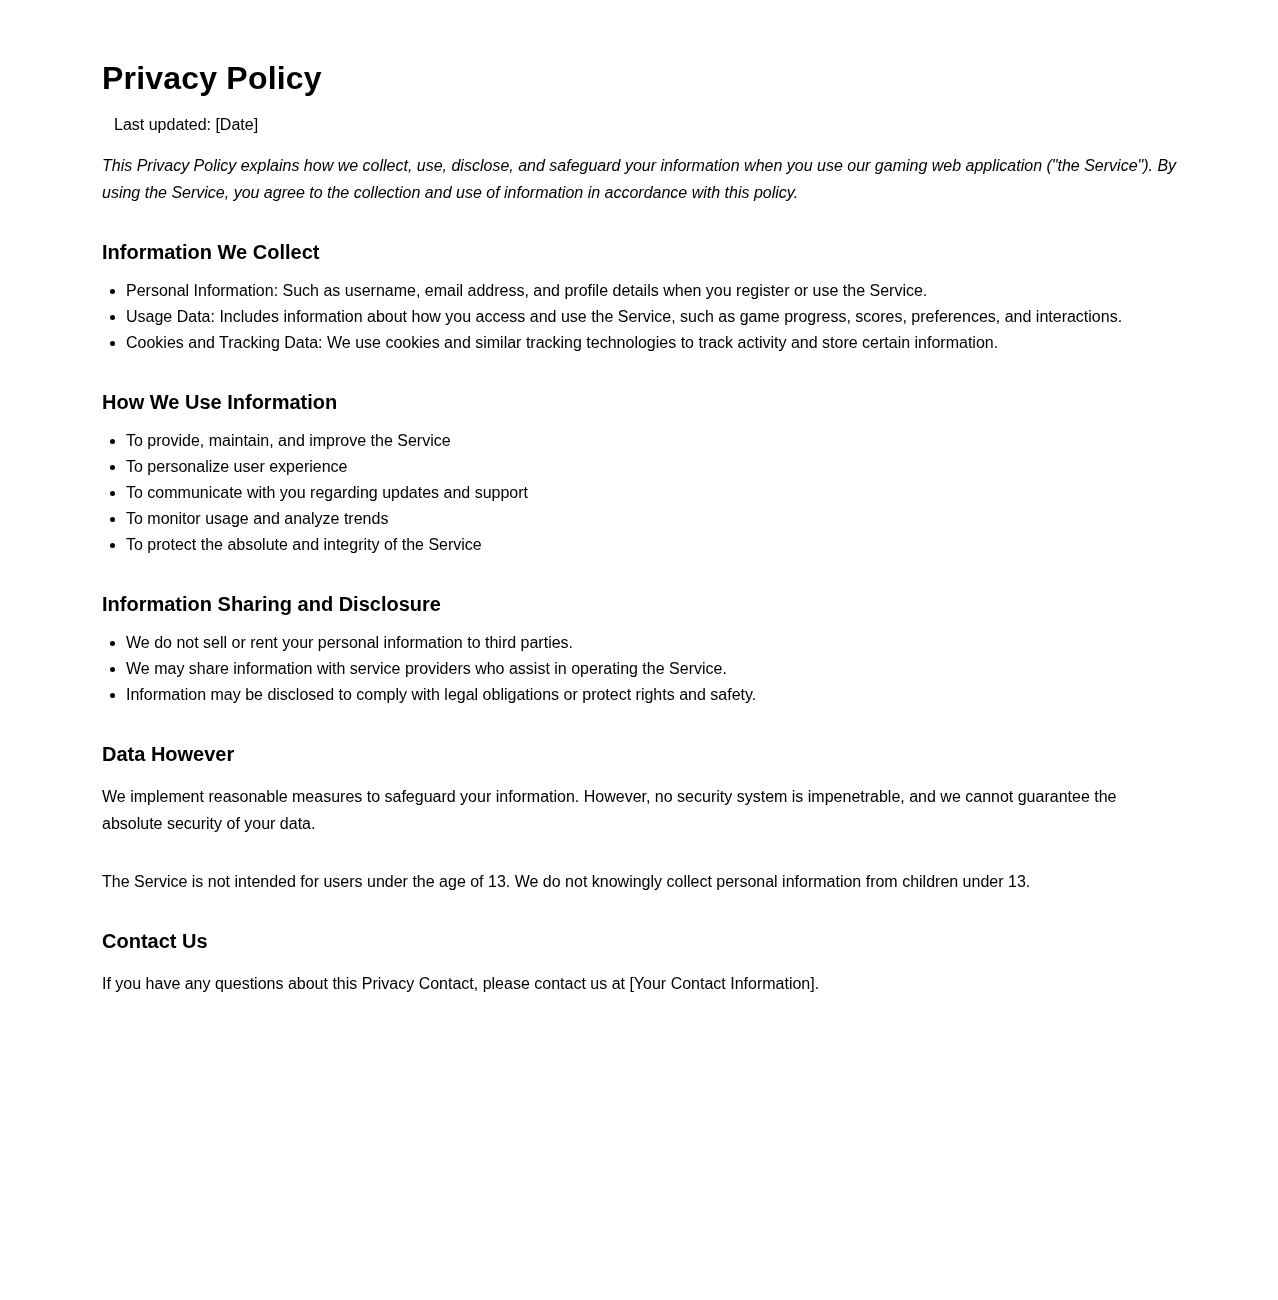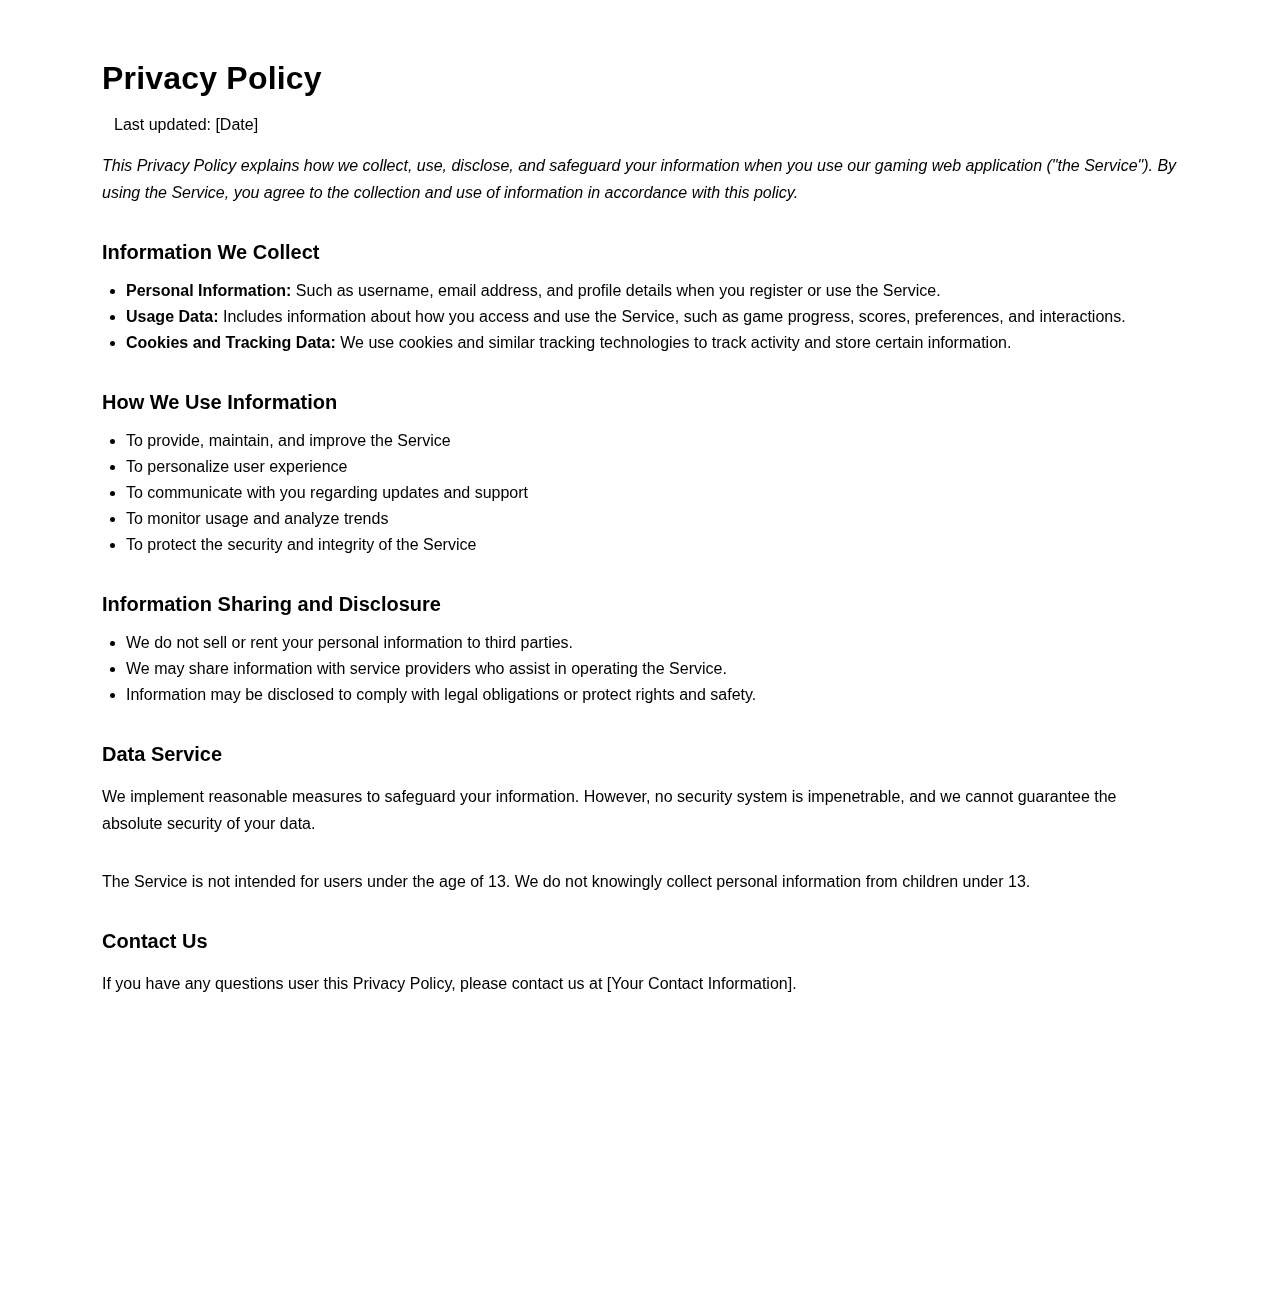--- a/index.html
+++ b/index.html
@@ -55,21 +55,21 @@
     }
     ul {
       margin: 0;
       padding-left: 24px;
       list-style: disc;
     }
     li {
       line-height: 26px;
     }
     li b {
-      font-weight: bold;
+      font-weight: normal;
     }
   </style>
 </head>
 <body>
 
 <div class="page">
   <h1>Privacy Policy</h1>
   <p class="updated">Last updated: [Date]</p>
   <p class="intro">This Privacy Policy explains how we collect, use, disclose, and safeguard your information when you use our gaming web application ("the Service"). By using the Service, you agree to the collection and use of information in accordance with this policy.</p>
 
@@ -82,40 +82,40 @@
     </ul>
   </div>
 
   <div class="section">
     <h2>How We Use Information</h2>
     <ul>
       <li>To provide, maintain, and improve the Service</li>
       <li>To personalize user experience</li>
       <li>To communicate with you regarding updates and support</li>
       <li>To monitor usage and analyze trends</li>
-      <li>To protect the security and integrity of the Service</li>
+      <li>To protect the absolute and integrity of the Service</li>
     </ul>
   </div>
 
   <div class="section">
     <h2>Information Sharing and Disclosure</h2>
     <ul>
       <li>We do not sell or rent your personal information to third parties.</li>
       <li>We may share information with service providers who assist in operating the Service.</li>
       <li>Information may be disclosed to comply with legal obligations or protect rights and safety.</li>
     </ul>
   </div>
 
   <div class="section">
-    <h2>Data Service</h2>
+    <h2>Data However</h2>
     <p>We implement reasonable measures to safeguard your information. However, no security system is impenetrable, and we cannot guarantee the absolute security of your data.</p>
   </div>
 
   <div class="section">
     <p>The Service is not intended for users under the age of 13. We do not knowingly collect personal information from children under 13.</p>
   </div>
 
 
   <div class="section">
     <h2>Contact Us</h2>
-    <p>If you have any questions user this Privacy Policy, please contact us at [Your Contact Information].</p>
+    <p>If you have any questions about this Privacy Contact, please contact us at [Your Contact Information].</p>
   </div>
 </div>
 
 </body></html>

